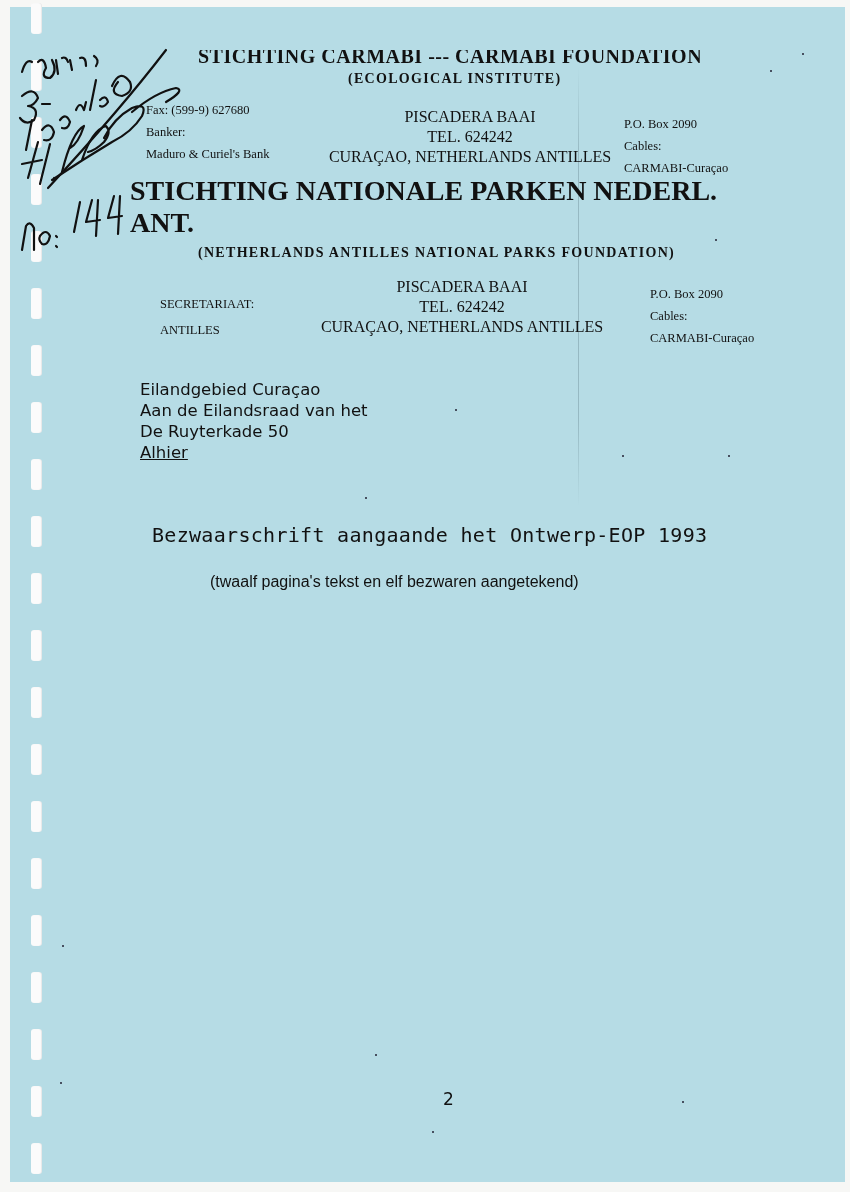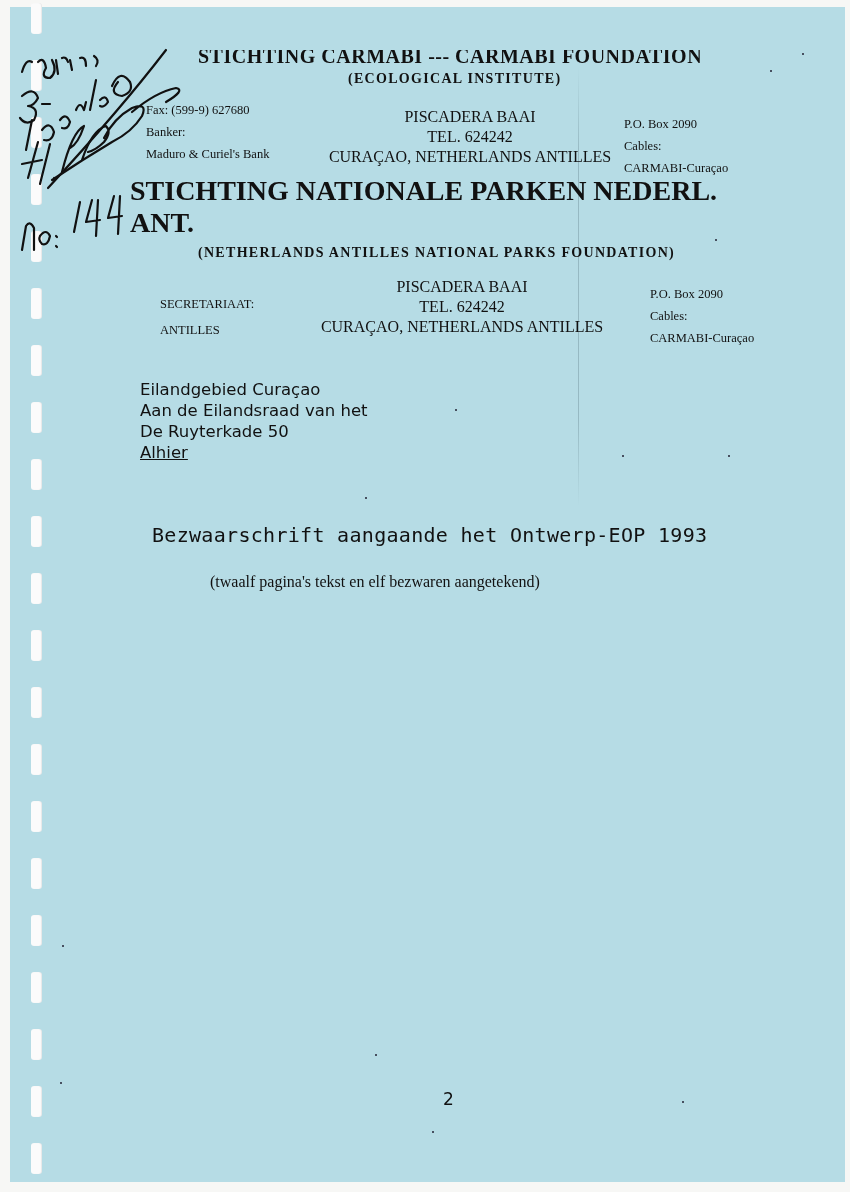--- a/index.html
+++ b/index.html
@@ -23,21 +23,21 @@
   .serif-b { font-family:"Liberation Serif", serif; font-weight:bold; }
   .sans { font-family:"DejaVu Sans", sans-serif; }
   .h1 { font-size:20px; letter-spacing:0.5px; }
   .h1cut { clip-path: inset(22% 0 0 0); }
   .sub { font-size:14px; letter-spacing:1.3px; }
   .small { font-size:12.5px; line-height:22px; }
   .mid { font-size:16px; line-height:20px; text-align:center; }
   .big { font-size:28px; text-align:left; }
   .addr { font-family:"DejaVu Sans", sans-serif; font-size:16.5px; line-height:21px; }
   .title { font-family:"DejaVu Sans Mono", monospace; font-size:20px; letter-spacing:0.3px; }
-  .subtitle { font-family:Liberation Serif, serif; font-size:16px; }
+  .subtitle { font-family:Liberation Sans, sans-serif; font-size:16px; }
   .u { text-decoration:underline; }
   .hand { position:absolute; left:0; top:0; }
   .speck { position:absolute; width:2px; height:2px; background:#223; border-radius:50%; }
 </style>
 </head>
 <body>
 
 <div class="paper">
 
   <div>

